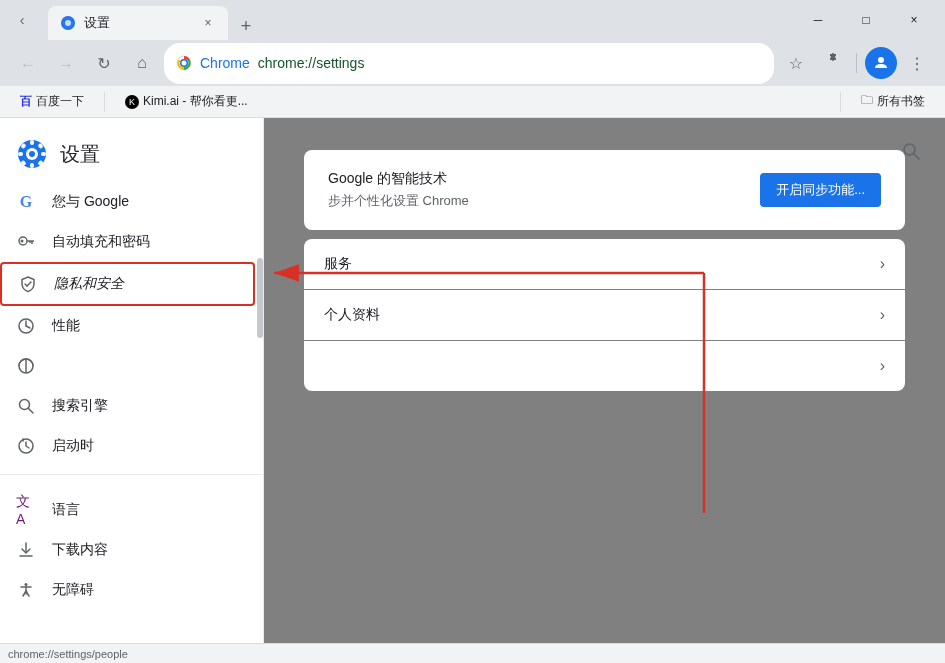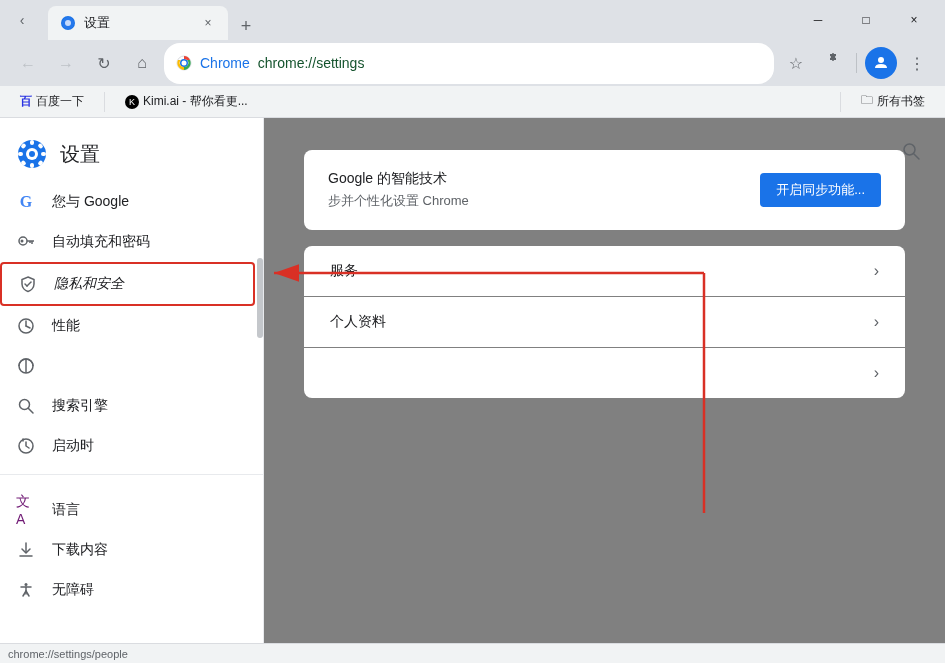--- a/index.html
+++ b/index.html
@@ -53,28 +53,28 @@
     .sidebar-icon { width: 20px; height: 20px; display: flex; align-items: center; justify-content: center; color: #5f6368; flex-shrink: 0; }
     .sidebar-item.highlighted .sidebar-icon { color: #5f6368; }
     .sidebar-label { flex: 1; }
 
     
     .settings-main { flex: 1; background: #808080; display: flex; flex-direction: column; overflow: hidden; position: relative; }
     .settings-main-inner { padding: 24px 40px; }
     .search-btn { position: absolute; top: 16px; right: 16px; width: 36px; height: 36px; border-radius: 50%; background: transparent; border: none; cursor: pointer; display: flex; align-items: center; justify-content: center; color: #5f6368; }
 
     
-    .sync-card { background: white; border-radius: 8px; padding: 20px 24px; display: flex; align-items: center; gap: 16px; margin-bottom: 16px; }
+    .sync-card { background: white; border-radius: 8px; padding: 20px 24px; display: flex; align-items: center; gap: 16px; margin-bottom: 9px; }
     .sync-card-content { flex: 1; }
     .sync-card-title { font-size: 14px; color: #202124; margin-bottom: 4px; }
     .sync-card-desc { font-size: 13px; color: #5f6368; }
     .sync-btn { background: #1a73e8; color: white; border: none; border-radius: 4px; padding: 8px 16px; font-size: 13px; cursor: pointer; white-space: nowrap; font-weight: 500; }
 
     
-    .settings-list-row { background: white; border-radius: 8px; padding: 16px 26px; display: flex; align-items: center; justify-content: space-between; margin-bottom: 2px; cursor: pointer; }
+    .settings-list-row { background: white; border-radius: 8px; padding: 16px 20px; display: flex; align-items: center; justify-content: space-between; margin-bottom: 2px; cursor: pointer; }
     .settings-list-row:first-of-type { border-radius: 8px 8px 0 0; }
     .settings-list-row.last { border-radius: 0 0 8px 8px; margin-bottom: 16px; }
     .settings-row-label { font-size: 14px; color: #202124; }
     .chevron-right { color: #5f6368; font-size: 16px; }
 
     
     .status-bar { height: 20px; background: #f1f3f4; display: flex; align-items: center; padding: 0 8px; font-size: 11px; color: #5f6368; border-top: 1px solid #dadce0; }
 
     
     .sidebar-scroll-area { position: relative; overflow: hidden; }

